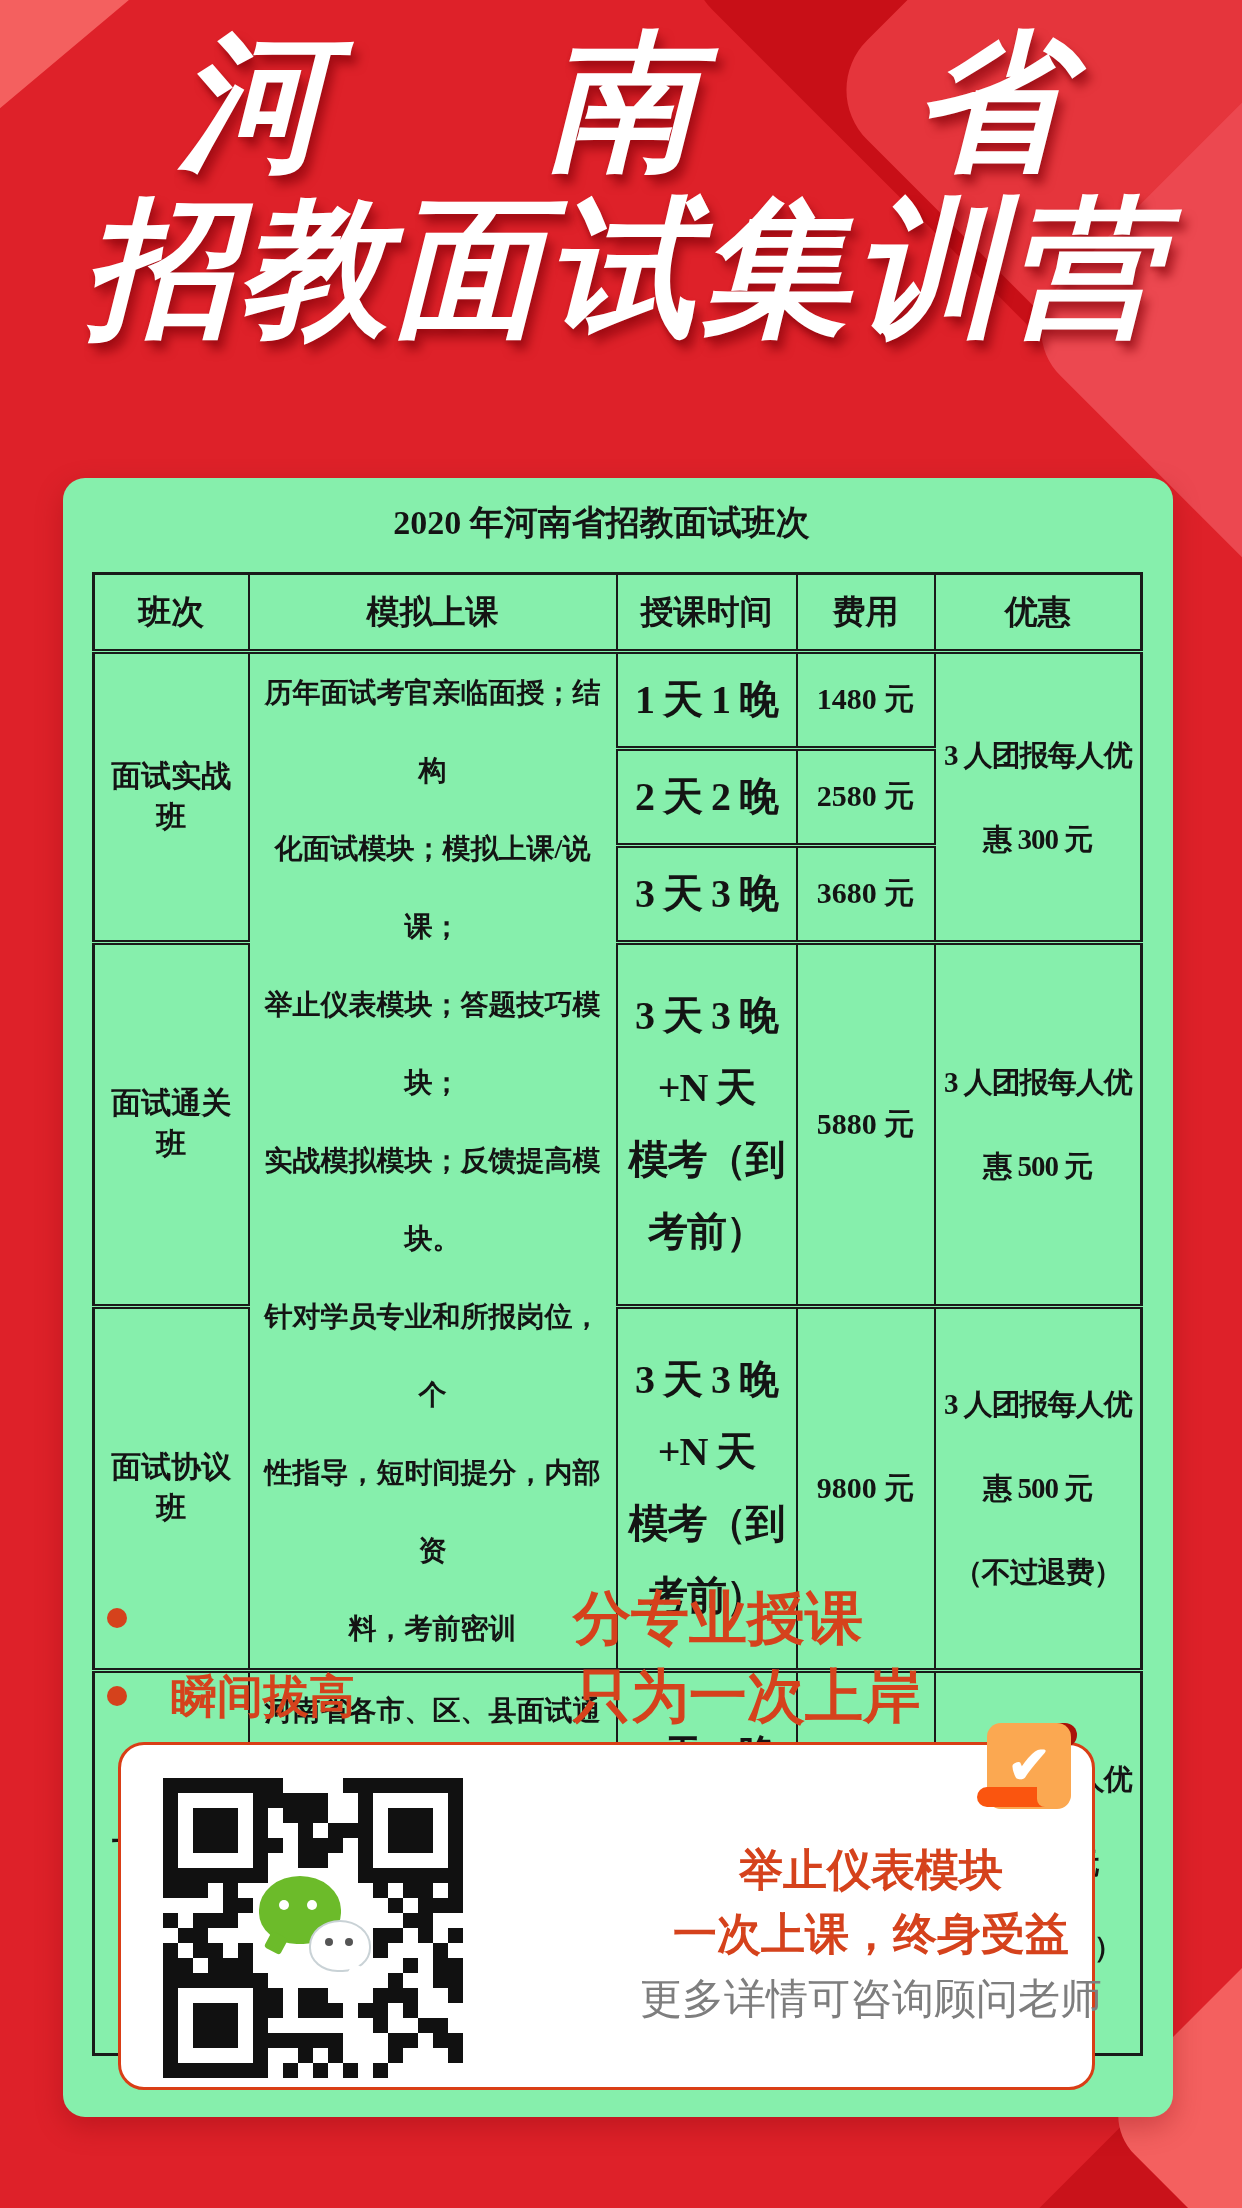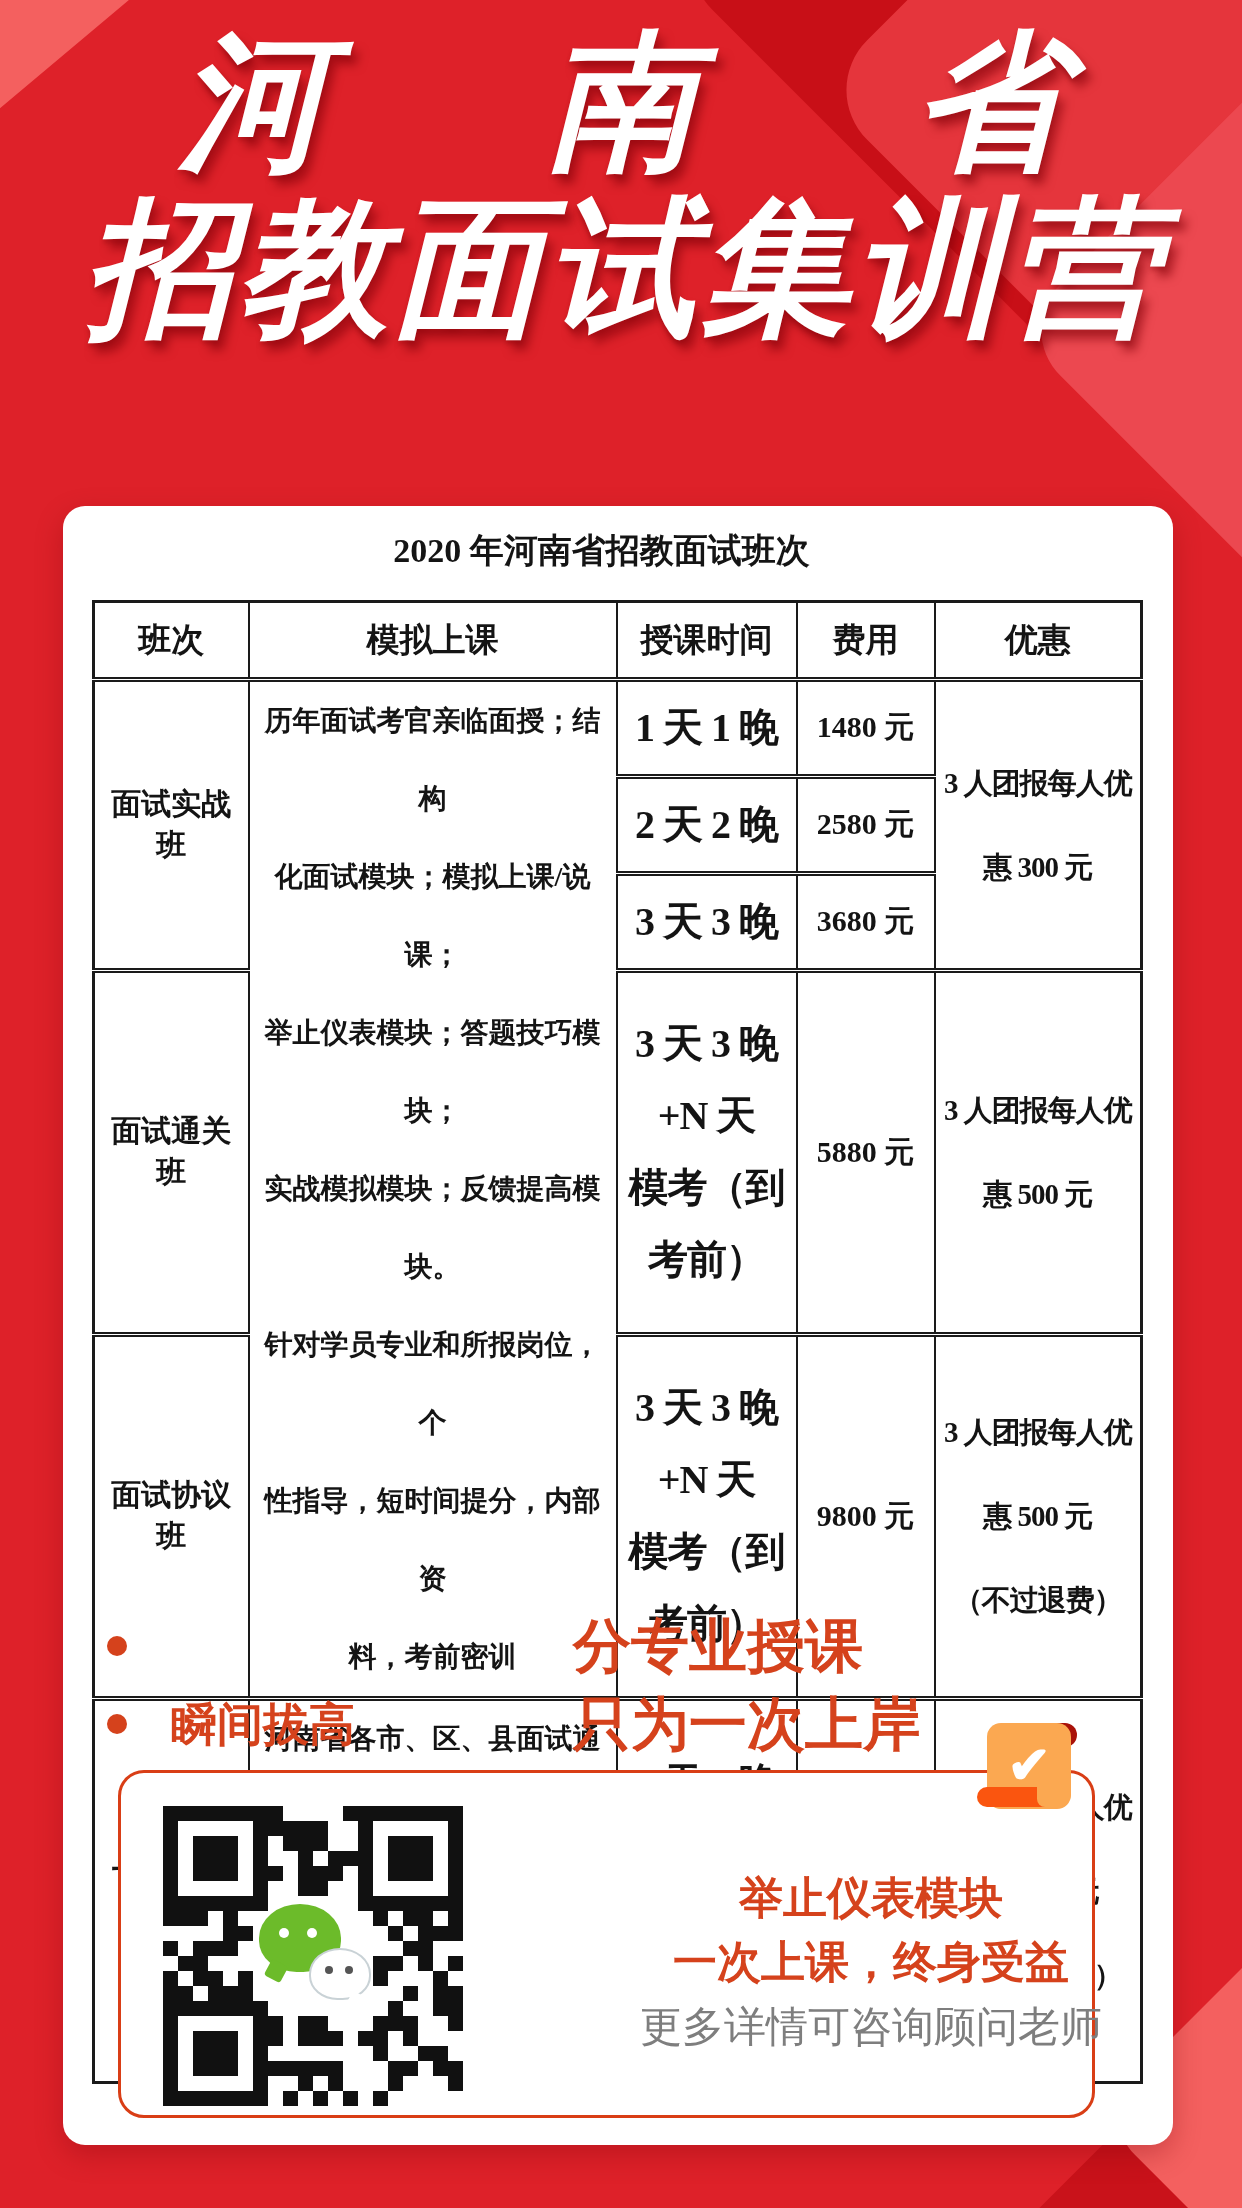--- a/index.html
+++ b/index.html
@@ -22,22 +22,22 @@
     border-radius:60px;transform:rotate(45deg);}
   .shape-br1{left:1211px;top:1835px;width:560px;height:560px;background:#f4605f;
     border-radius:56px;transform:rotate(45deg);}
   
   .title{position:absolute;left:0;top:16px;width:1242px;text-align:center;color:#fff;
     font-weight:900;z-index:3;
     text-shadow:6px 10px 10px rgba(130,0,10,.55), 0 4px 4px rgba(130,0,10,.35);font-style:italic;}
   .title-line1{font-size:150px;line-height:172px;letter-spacing:88px;padding-left:88px;}
   .title-line2{font-size:150px;line-height:160px;letter-spacing:4px;padding-left:4px;}
   
-  .card{position:absolute;left:63px;top:478px;width:1110px;height:1639px;background:#ffffff;
-    border-radius:22px;z-index:4;box-shadow:0 10px 28px rgba(120,0,10,.30);margin-top:28px;}
+  .card{position:absolute;left:63px;top:478px;width:1110px;height:1639px;background:#86efac;
+    border-radius:22px;z-index:4;box-shadow:0 10px 28px rgba(120,0,10,.30);}
   .table-caption{position:absolute;left:0;top:22px;width:1077px;text-align:center;
     font-family:"Liberation Serif", serif;font-weight:bold;font-size:34px;color:#141414;}
   table.schedule{position:absolute;left:29px;top:94px;width:1048px;border-collapse:collapse;
     table-layout:fixed;font-family:"Liberation Serif", serif;color:#141414;}
   table.schedule{border:3px solid #1a1a1a;}
   table.schedule th, table.schedule td{
     border:2px solid #1a1a1a;text-align:center;vertical-align:middle;
     font-weight:bold;padding:0 4px;box-sizing:border-box;}
   table.schedule tr + tr th, table.schedule tr + tr td{border-top:5px double #1a1a1a;}
   table.schedule tr.hdr th{font-size:33px;border-bottom:5px double #1a1a1a;}

